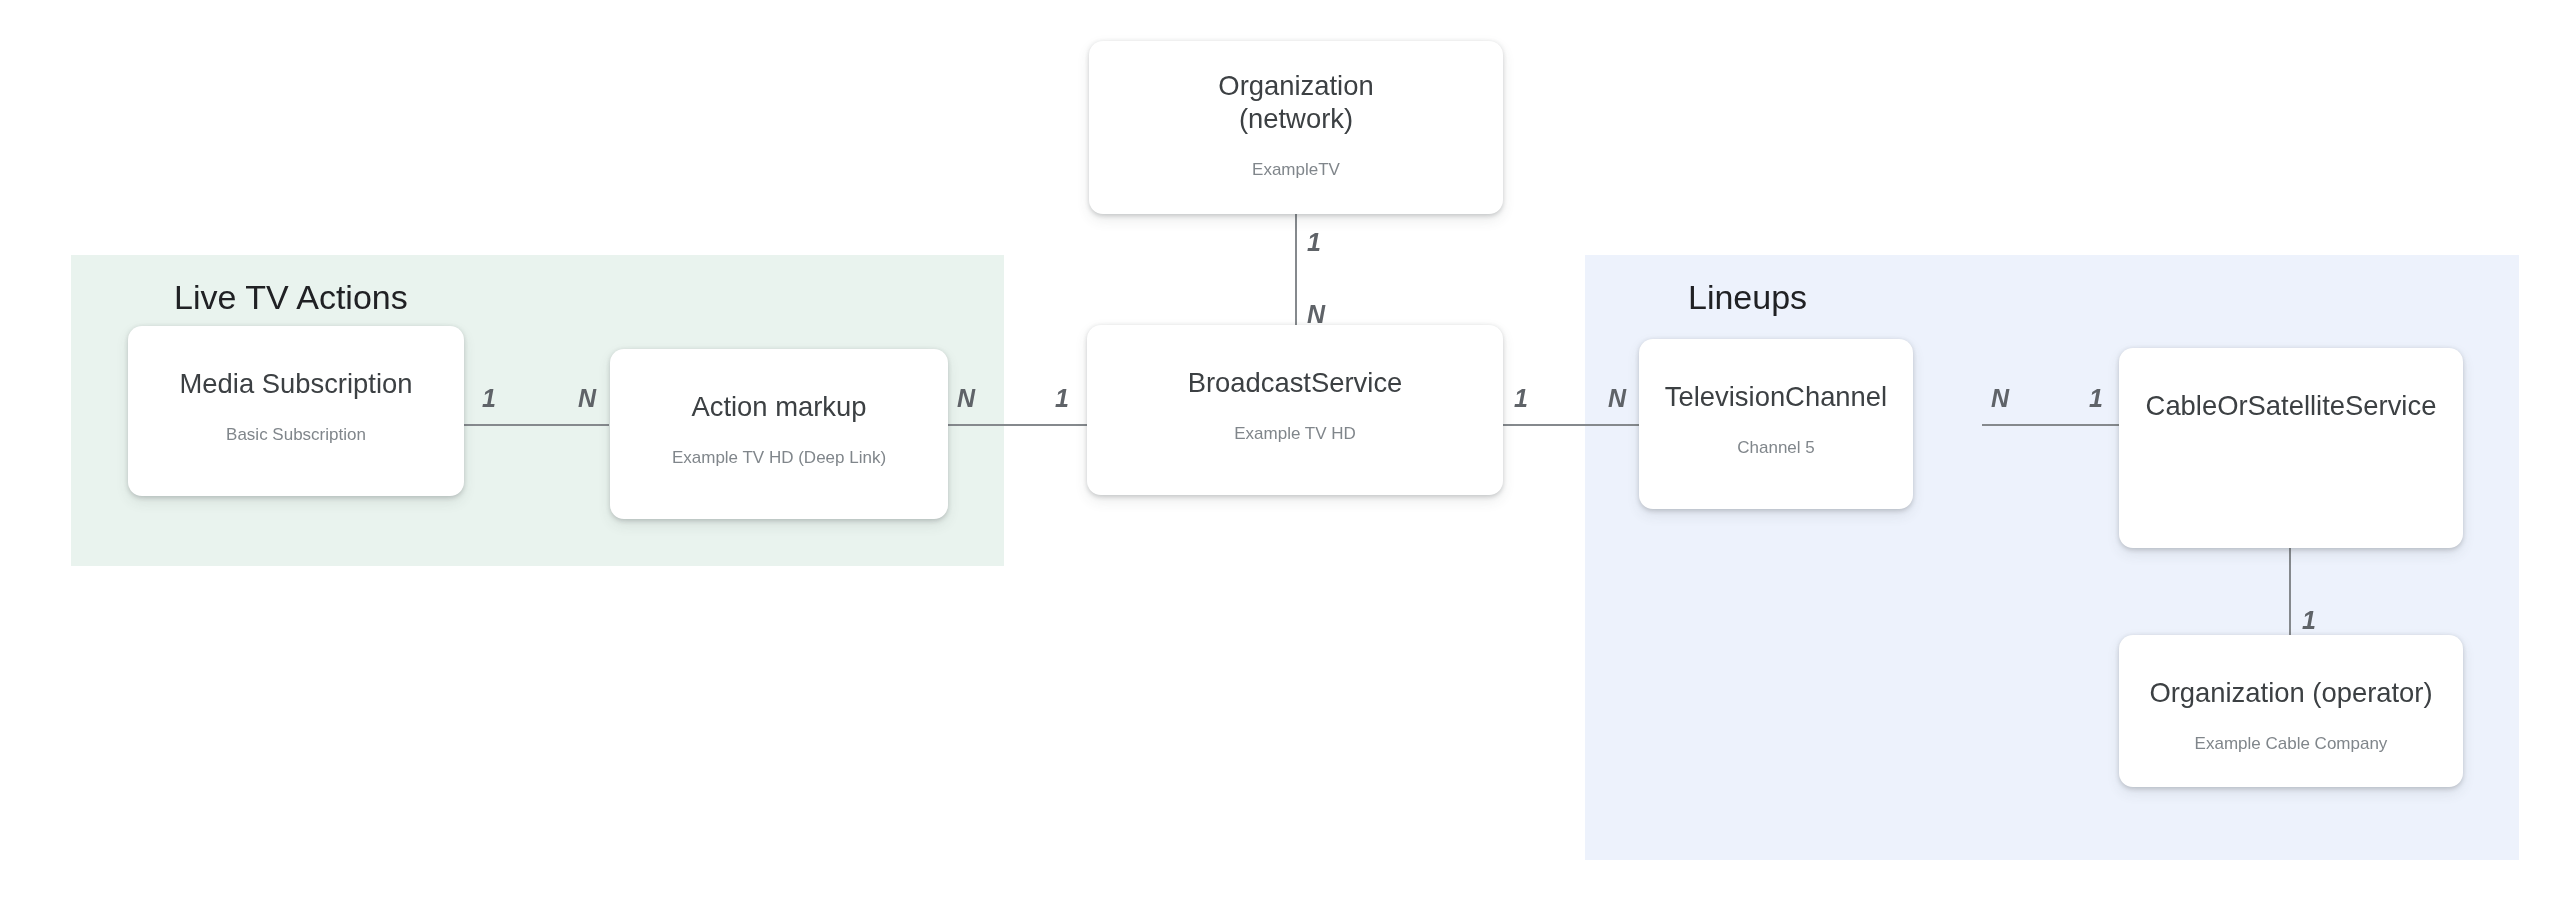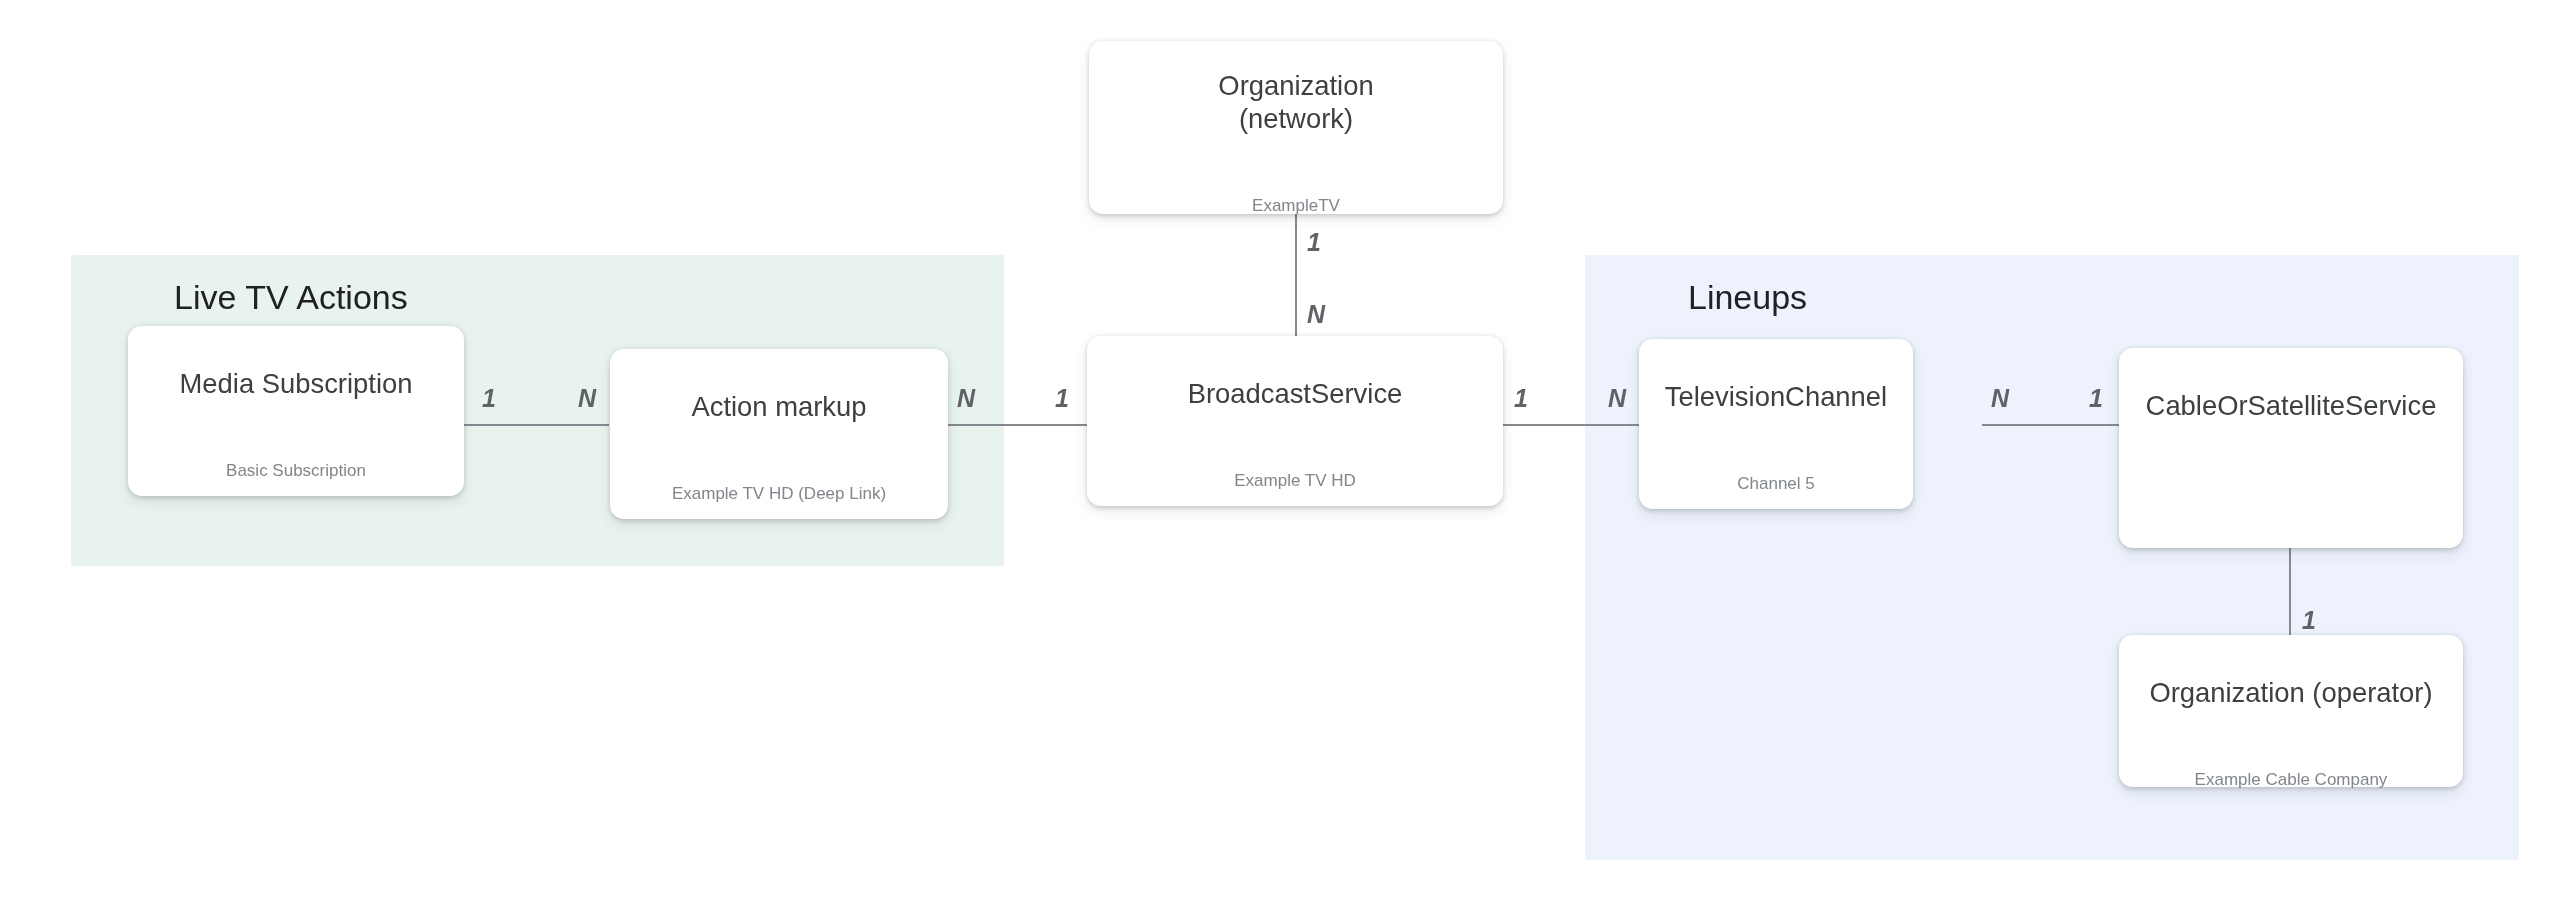--- a/index.html
+++ b/index.html
@@ -41,21 +41,20 @@
     position:absolute;
     background:var(--node-bg);
     border-radius:14px;
     box-shadow:0 1.8px 4.4px rgba(60,64,67,.22), 0 5.3px 12.4px rgba(60,64,67,.10);
     display:flex;
     flex-direction:column;
     align-items:center;
     padding-top:41px;
     z-index:2;
     text-align:center;
-    gap:36px;
   }
   .node.pt32{padding-top:28px;}
   .node-title{
     font-size:27.4px;
     line-height:33px;
     color:var(--node-title);
     white-space:pre-line;
   }
   .node-subtitle{
     margin-top:19.5px;
@@ -133,21 +132,21 @@
   <div class="node" style="left:128px;top:326px;width:336px;height:170px">
     <div class="node-title">Media Subscription</div>
     <div class="node-subtitle">Basic Subscription</div>
   </div>
 
   <div class="node" style="left:610px;top:349px;width:338px;height:170px">
     <div class="node-title">Action markup</div>
     <div class="node-subtitle">Example TV HD (Deep Link)</div>
   </div>
 
-  <div class="node" style="left:1087px;top:336px;width:416px;height:170px">
+  <div class="node" style="left:1087px;top:325px;width:416px;height:170px">
     <div class="node-title">BroadcastService</div>
     <div class="node-subtitle">Example TV HD</div>
   </div>
 
   <div class="node" style="left:1639px;top:339px;width:274px;height:170px">
     <div class="node-title">TelevisionChannel</div>
     <div class="node-subtitle">Channel 5</div>
   </div>
 
   <div class="node" style="left:2119px;top:348px;width:344px;height:200px">

